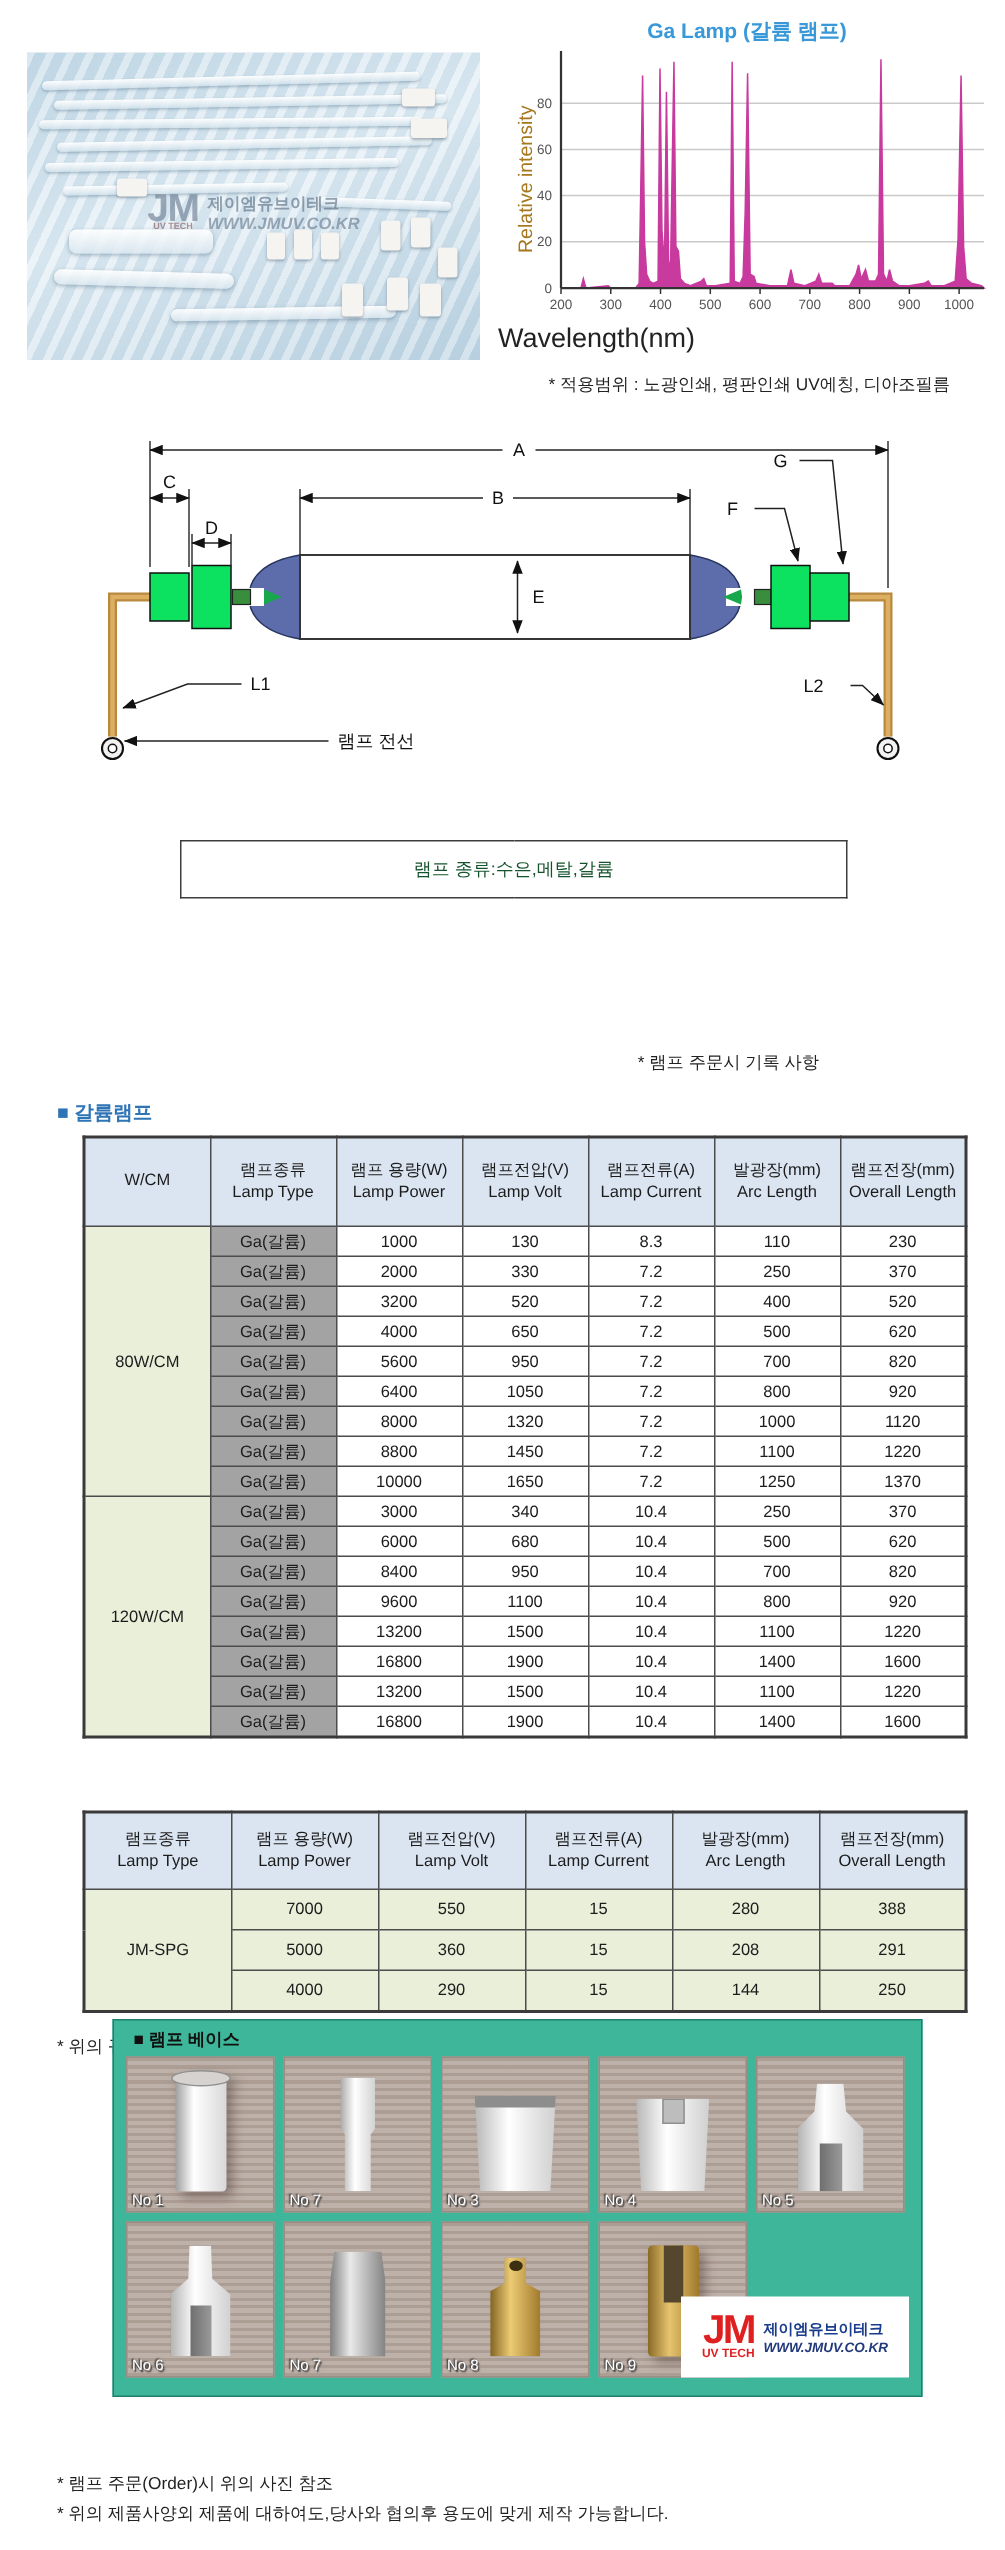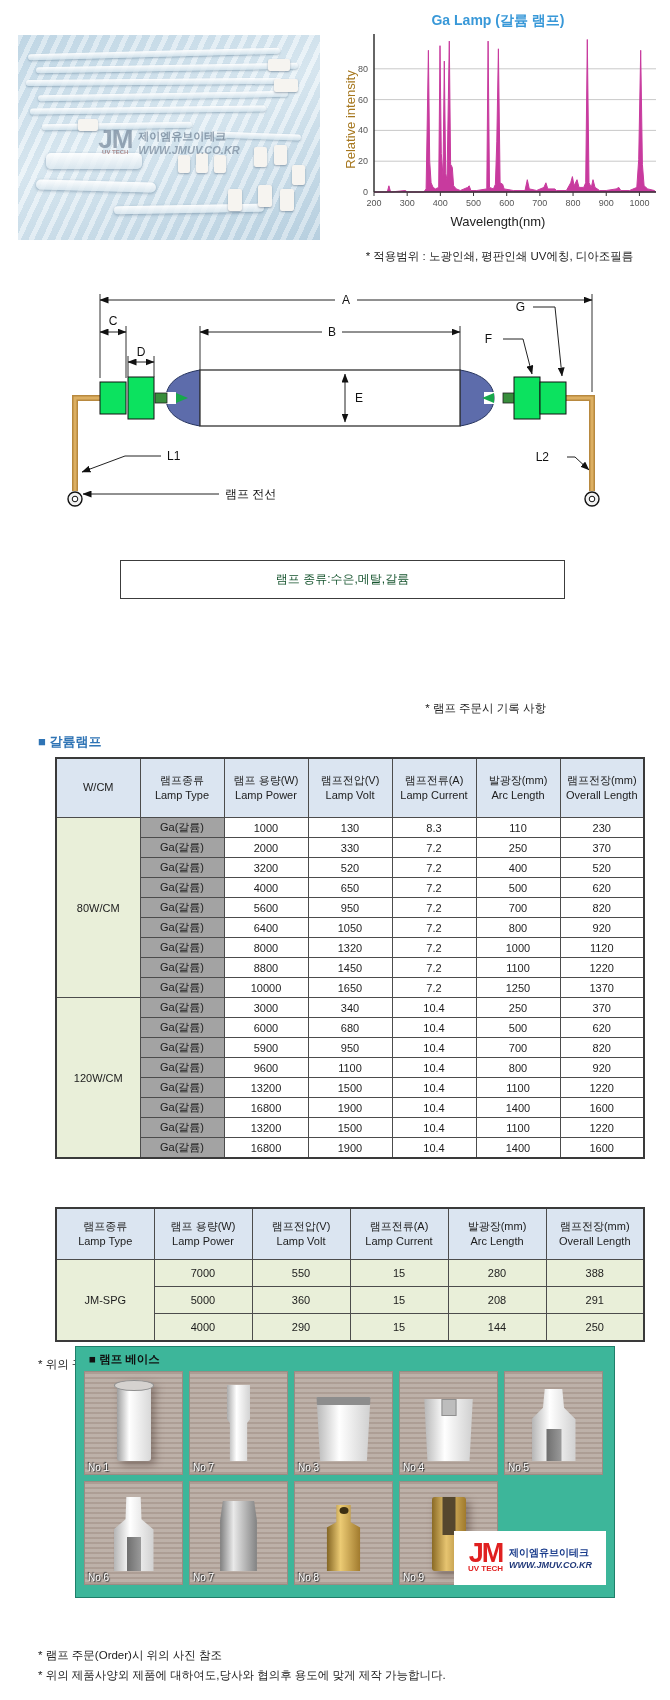--- a/index.html
+++ b/index.html
@@ -21,21 +21,21 @@
   #photo-wm .wm-sub{font-size:6px;font-weight:bold;color:#8c5a5a;text-align:center}
   #photo-wm .wm-col{display:flex;flex-direction:column}
   #photo-wm .wm-name{font-size:11px;font-weight:bold;color:#5f7287}
   #photo-wm .wm-url{font-size:11px;font-weight:bold;font-style:italic;color:#6e8094}
 
   
   #chart-box{position:absolute;left:332px;top:12px;width:332px;height:232px}
   #chart-title{text-align:center;color:#3898d8;font-weight:bold;font-size:14px;margin:0 0 2px 0}
   #chart-ylab{position:absolute;left:-57px;top:100px;width:150px;text-align:center;
     transform:rotate(-90deg);font-size:13px;color:#a6771e}
-  #chart-xlab{text-align:center;font-size:13px;color:#222;margin-top:0}
+  #chart-xlab{font-size:18px;color:#222;margin-top:0}
   #apply-note{position:absolute;left:332px;top:249px;width:335px;text-align:center;font-size:11.5px;color:#222}
 
   
   #diagram{position:absolute;left:55px;top:266px}
   #diagram text{font-size:12px;fill:#111}
 
   
   #order-table{position:absolute;left:120px;top:560px;width:445px;border-collapse:collapse;
     table-layout:fixed;font-size:12px;color:#14532d}
   #order-table td{border:1.6px solid #3c3c3c;text-align:center;height:33px;background:#fff}
@@ -385,21 +385,21 @@
       <tr>
         <td class="type">Ga(갈륨)</td>
         <td>6000</td>
         <td>680</td>
         <td>10.4</td>
         <td>500</td>
         <td>620</td>
       </tr>
       <tr>
         <td class="type">Ga(갈륨)</td>
-        <td>5900</td>
+        <td>8400</td>
         <td>950</td>
         <td>10.4</td>
         <td>700</td>
         <td>820</td>
       </tr>
       <tr>
         <td class="type">Ga(갈륨)</td>
         <td>9600</td>
         <td>1100</td>
         <td>10.4</td>

